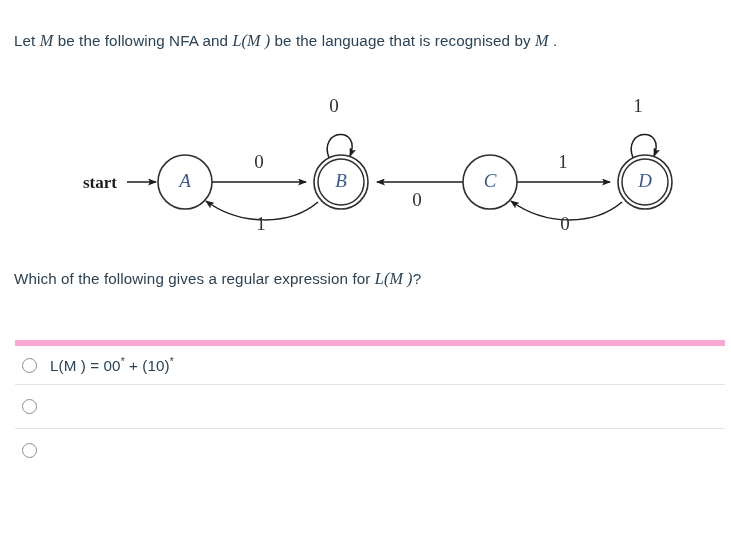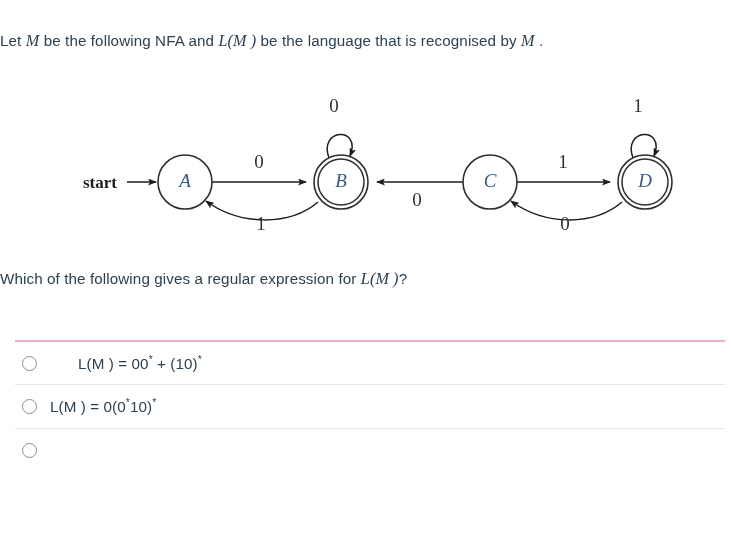--- a/index.html
+++ b/index.html
@@ -12,21 +12,21 @@
     height: 538px;
     position: relative;
     font-family: "Liberation Sans", sans-serif;
     color: #2a3b4d;
     overflow: hidden;
   }
 
   
   .prompt {
     position: absolute;
-    left: 0;
+    left: 14px;
     font-size: 15.2px;
     line-height: 1.45;
     color: #2b4255;
     white-space: nowrap;
     letter-spacing: 0.1px;
   }
   #intro-text { top: 30px; }
   #question-text { top: 268px; }
   .mathvar {
     font-style: italic;
@@ -91,21 +91,21 @@
   }
   .option-row {
     position: relative;
     height: 44px;
     display: flex;
     align-items: center;
     border-top: 1px solid #e2e4e7;
     padding-left: 22px;
     box-sizing: border-box;
   }
-  .option-row:first-child { border-top: 2px solid #f9a8d4; gap: 28px; }
+  .option-row:first-child { border-top: 6px solid #f9a8d4; }
   .option-row::before,
   .option-row::after { content: none; }
   
   .option-row {
     margin-left: 15px;
     margin-right: 6px;
     width: 710px;
     padding-left: 7px;
   }
   .radio-outer {
@@ -194,21 +194,20 @@
 
 <div id="options-list">
 
   <div class="option-row">
     <span class="radio-outer"></span>
     <span class="option-text"><span>L(M ) = 00</span><sup>*</sup><span> + (10)</span><sup>*</sup></span>
   </div>
 
   <div class="option-row">
     <span class="radio-outer"></span>
-    <span class="option-text"><span>L(M ) = 0(0</span><sup>*</sup><span>10)</span><sup>*</sup></span>
   </div>
 
   <div class="option-row">
     <span class="radio-outer"></span>
   </div>
 
 
 </div>
 
 </body></html>

